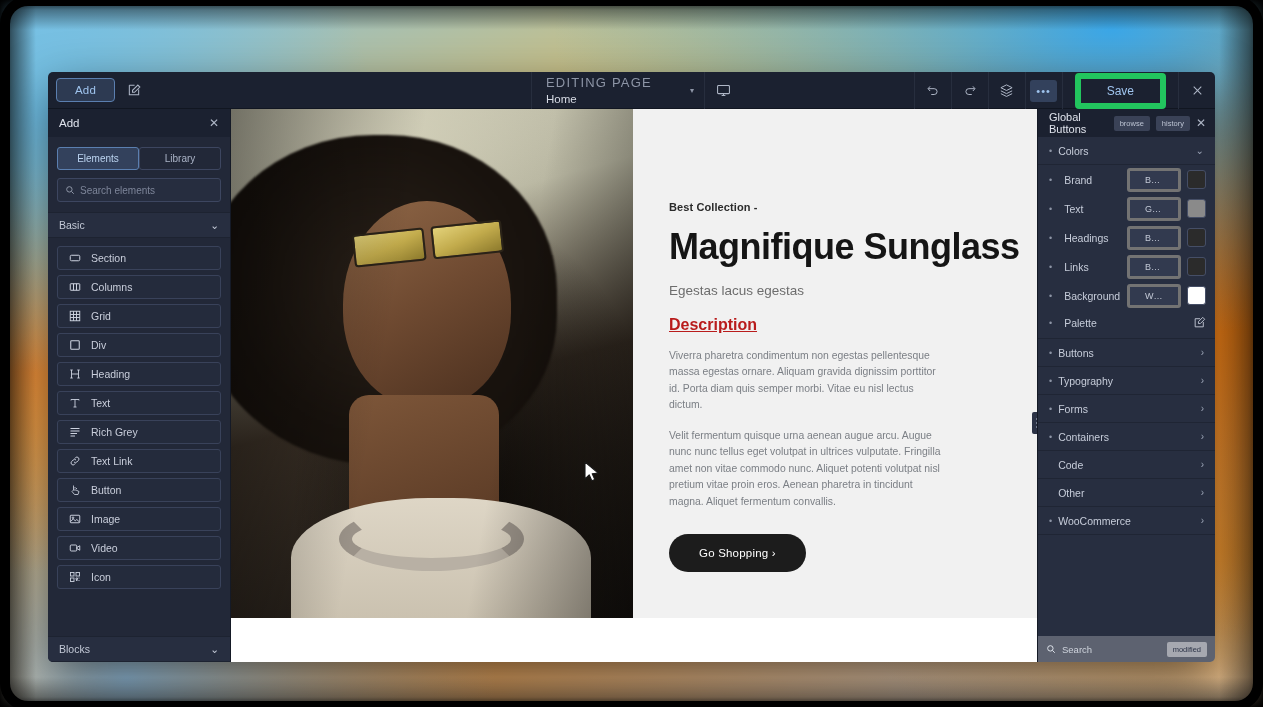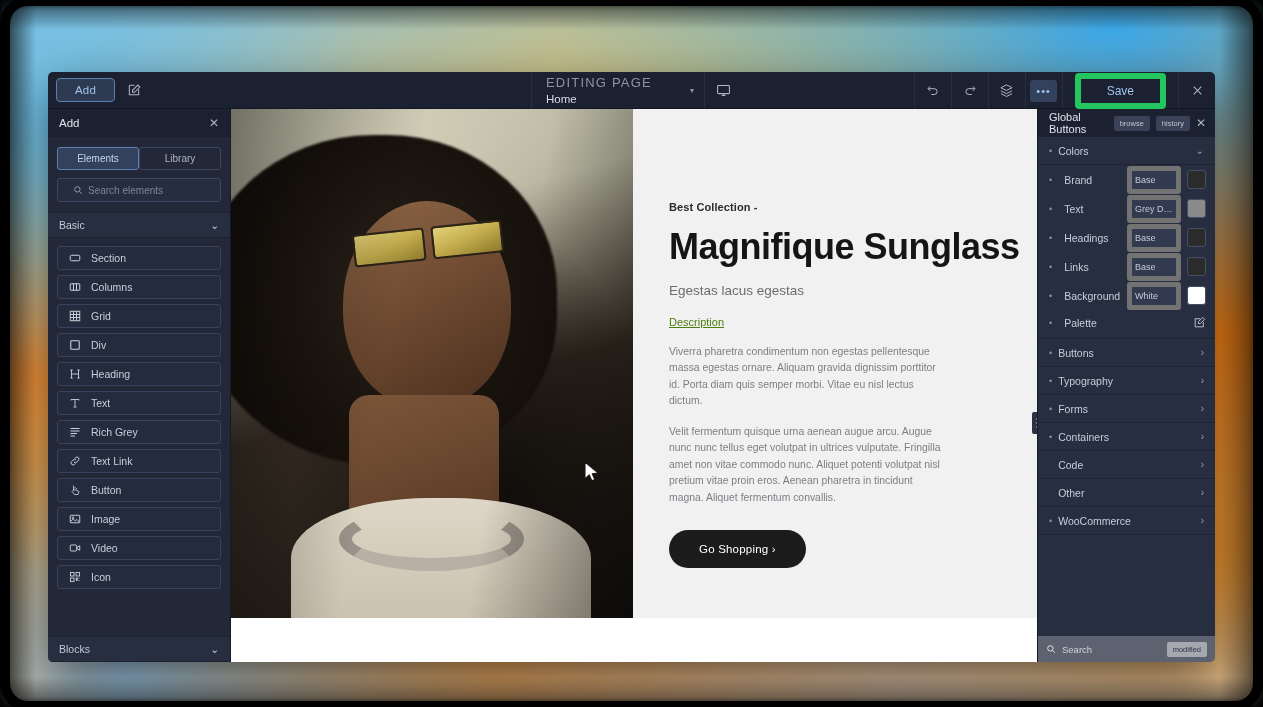--- a/index.html
+++ b/index.html
@@ -95,21 +95,21 @@
   .lp-title { font-size: 11.5px; color: #dfe3ec; }
   .x-btn { color: #aeb6c6; font-size: 12px; cursor: pointer; line-height: 1; }
   .lp-tabs { display: flex; gap: 0; padding: 10px 9px 8px; }
   .tabb {
     flex: 1; text-align: center; font-size: 10px; padding: 5px 0; border-radius: 3px;
     border: 1px solid #3d4660; color: #aab3c6; cursor: pointer;
   }
   .tabb.active { background: #33415c; border-color: #5b7fb0; color: #bcd4f0; }
   .search-box {
     margin: 0 9px 10px; height: 24px; border: 1px solid #3d4660; border-radius: 3px;
-    display: flex; align-items: center; gap: 5px; padding: 0 15px; background: #262d3f;
+    display: flex; align-items: center; gap: 5px; padding: 0 7px; background: #262d3f;
   }
   .search-box input {
     background: transparent; border: 0; outline: none; color: #c7cbd6;
     font-size: 10px; font-family: inherit; width: 100%;
   }
   .search-box input::placeholder { color: #7d8599; }
   .group-head {
     height: 26px; display: flex; align-items: center; justify-content: space-between;
     padding: 0 11px; font-size: 10.5px; color: #c3c9d6; cursor: pointer;
     background: #272e40; border-top: 1px solid #1d2331; border-bottom: 1px solid #1d2331;
@@ -183,21 +183,21 @@
                 rgba(0,0,0,0) 66%, rgba(0,0,0,.5) 100%);
   }
   .prod-info { flex: 1; background: #f1f1f1; padding: 92px 0 0 36px; }
   .eyebrow-txt { font-size: 11px; font-weight: bold; color: #2b2b2b; letter-spacing: .1px; }
   .prod-title {
     font-size: 36px; font-weight: bold; color: #151515;
     margin: 13px 0 0; letter-spacing: -.5px;
   }
   .prod-sub { font-size: 13.5px; color: #6d6d6d; margin-top: 15px; }
   .prod-desc-h {
-    font-size: 11px; font-weight: normal; color: #4d7c0f; margin-top: 18px;
+    font-size: 16px; font-weight: bold; color: #b91c1c; margin-top: 18px;
     text-decoration: underline; display: inline-block;
   }
   .prod-p {
     font-size: 10.4px; line-height: 1.58; color: #7b7f85; width: 278px; margin-top: 14px;
   }
   .btn-shop {
     margin-top: 24px; background: #1c1c1c; color: #fff; border: 0;
     border-radius: 22px; padding: 13px 30px; font-size: 11.5px; cursor: pointer;
     font-family: inherit; letter-spacing: .2px;
   }
@@ -238,22 +238,22 @@
   }
   .dot { color: #8d95a6; margin-right: 6px; font-size: 9px; }
   .dot.hide { visibility: hidden; }
   .rp-sec .chev { margin-left: auto; color: #9aa2b4; font-size: 10px; }
   .color-row {
     height: 29px; display: flex; align-items: center; padding: 0 9px 0 11px;
     font-size: 10.5px; color: #c7cdda; gap: 6px;
   }
   .color-row .nm { margin-right: auto; }
   .color-val {
-    background: #323a4f; border: 5px solid #737373; border-radius: 3px;
-    font-size: 9px; color: #c3c9d6; padding: 4px 3px; width: 54px;
+    background: #323a4f; border: 3px solid #737373; border-radius: 3px;
+    font-size: 9px; color: #c3c9d6; padding: 4px 15px; width: 54px;
     white-space: nowrap; overflow: hidden; text-overflow: ellipsis; cursor: pointer;
   }
   .swatch { width: 19px; height: 19px; border-radius: 3px; border: 1px solid #454e66;
             flex: none; cursor: pointer; }
   .rp-spacer { flex: 1; }
   .rp-foot {
     height: 26px; background: rgba(255,255,255,.25);
     display: flex; align-items: center; gap: 6px; padding: 0 8px;
   }
   .rp-foot .s-in {

